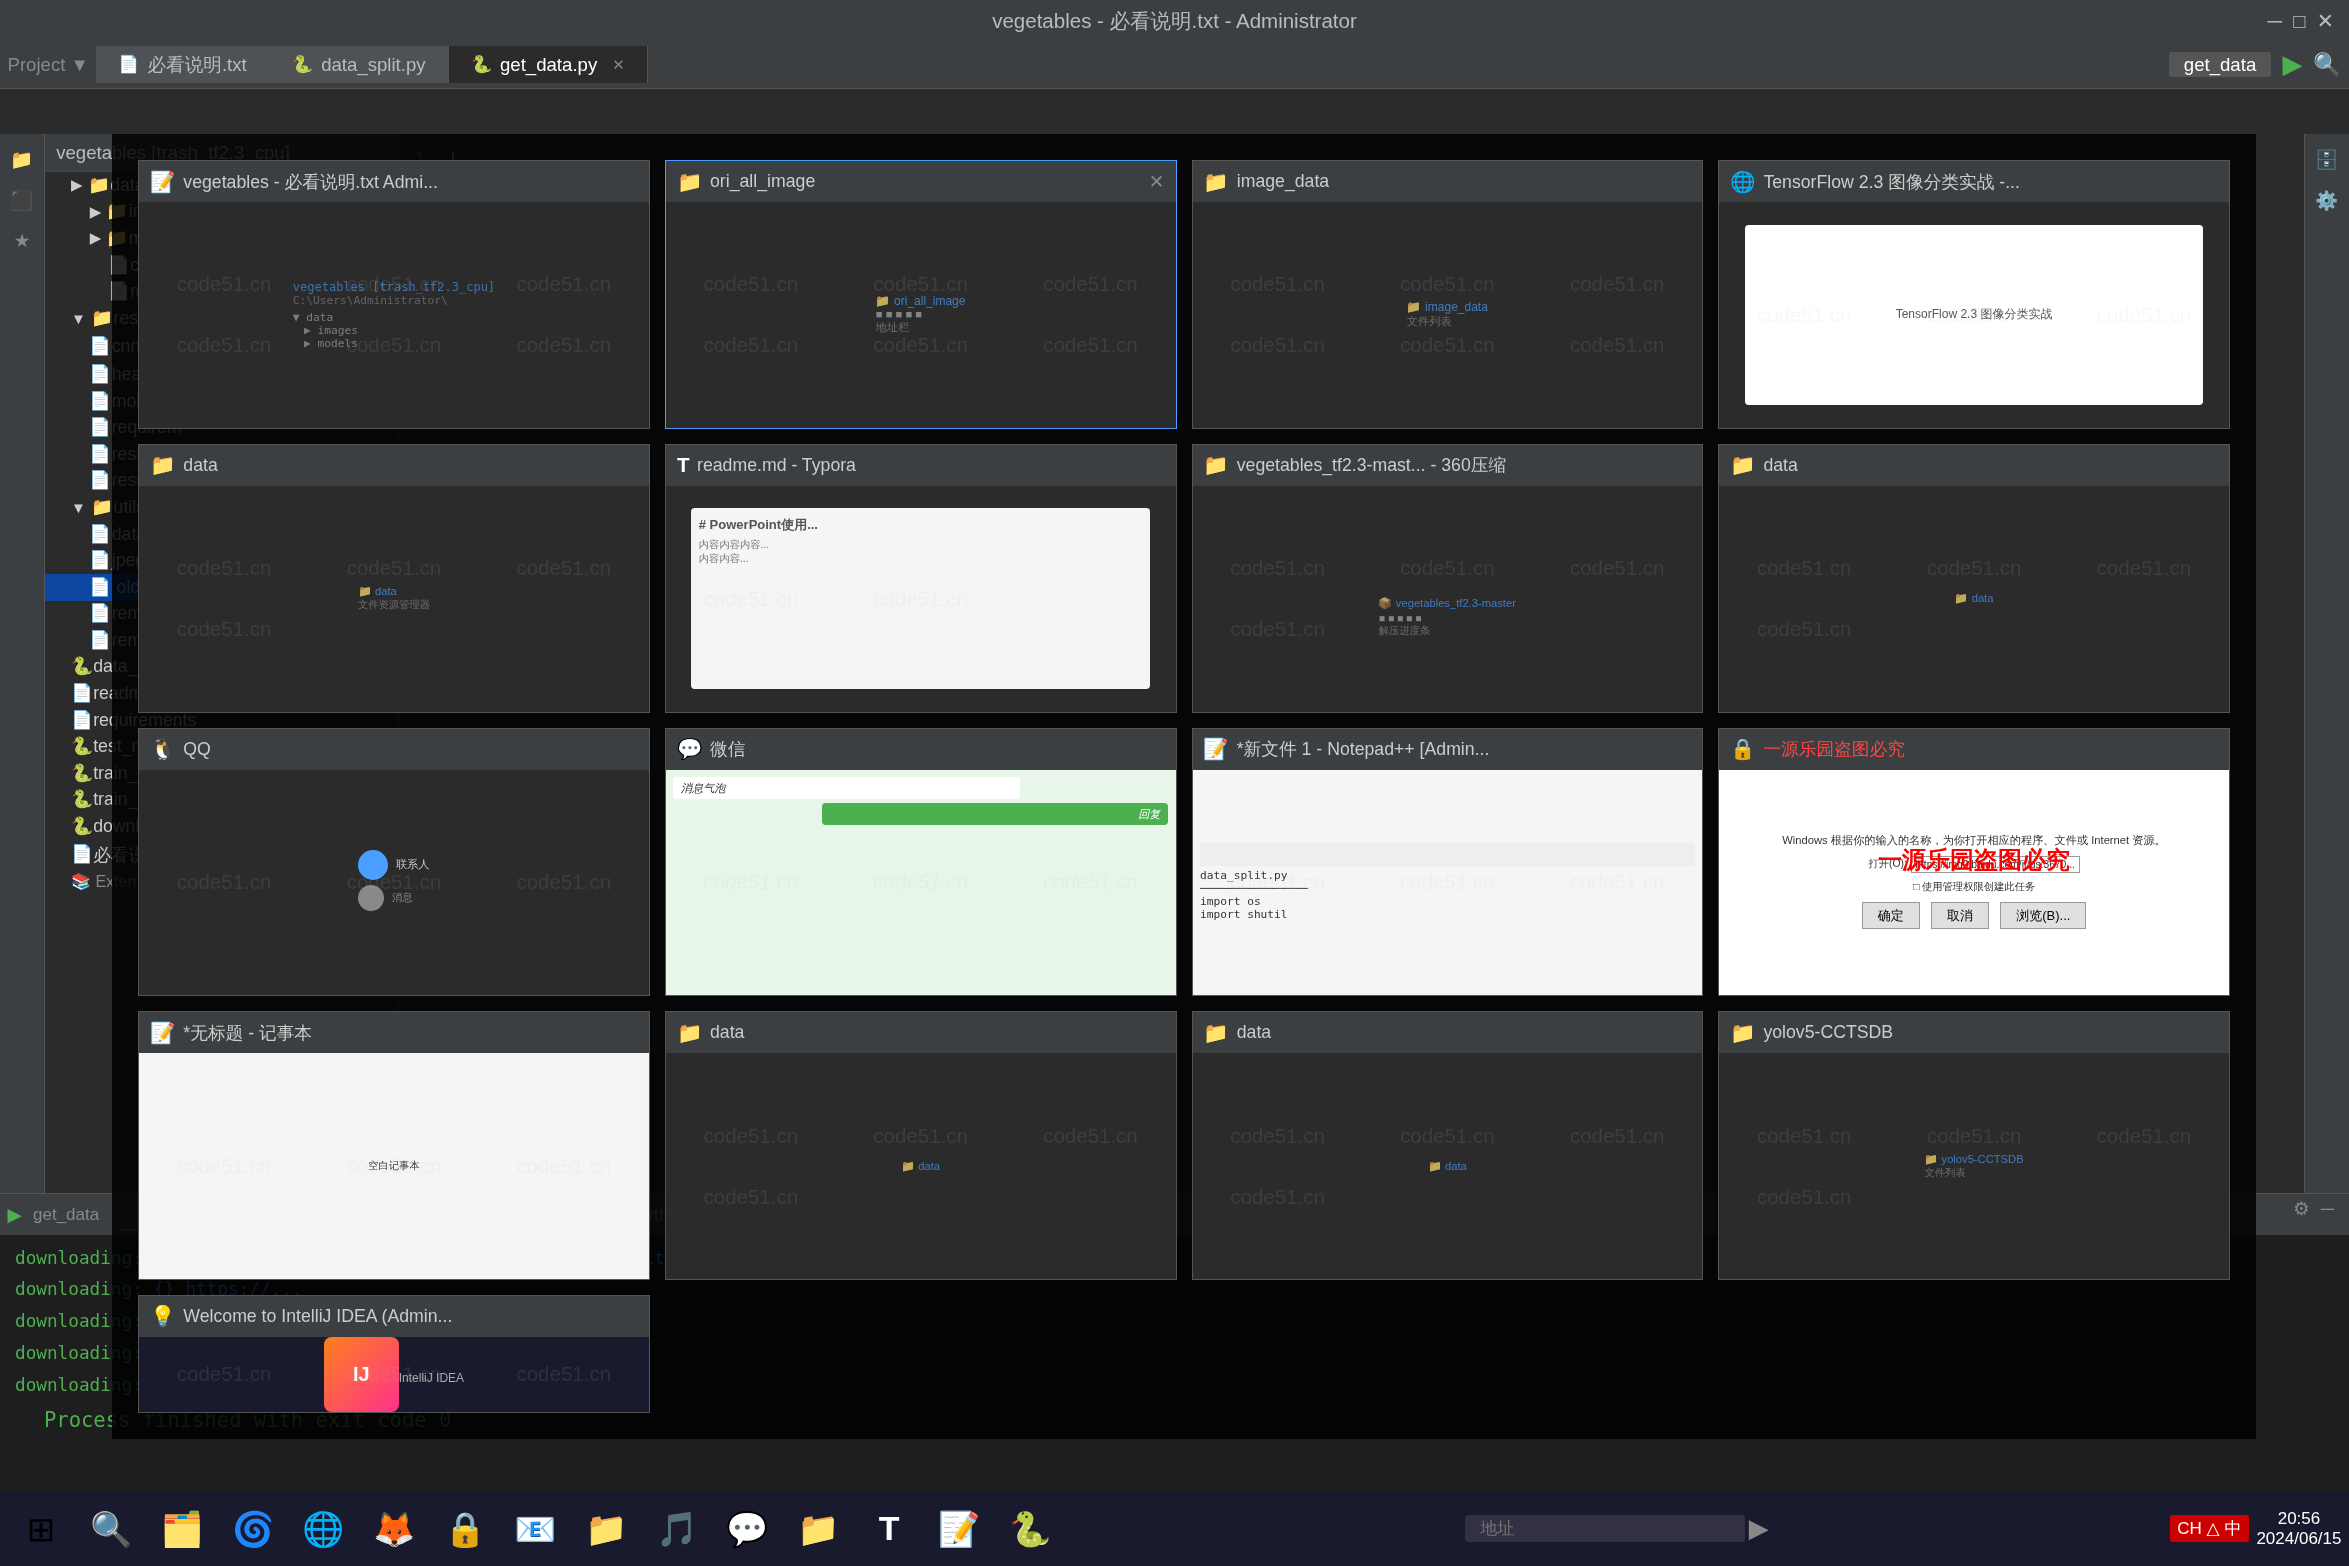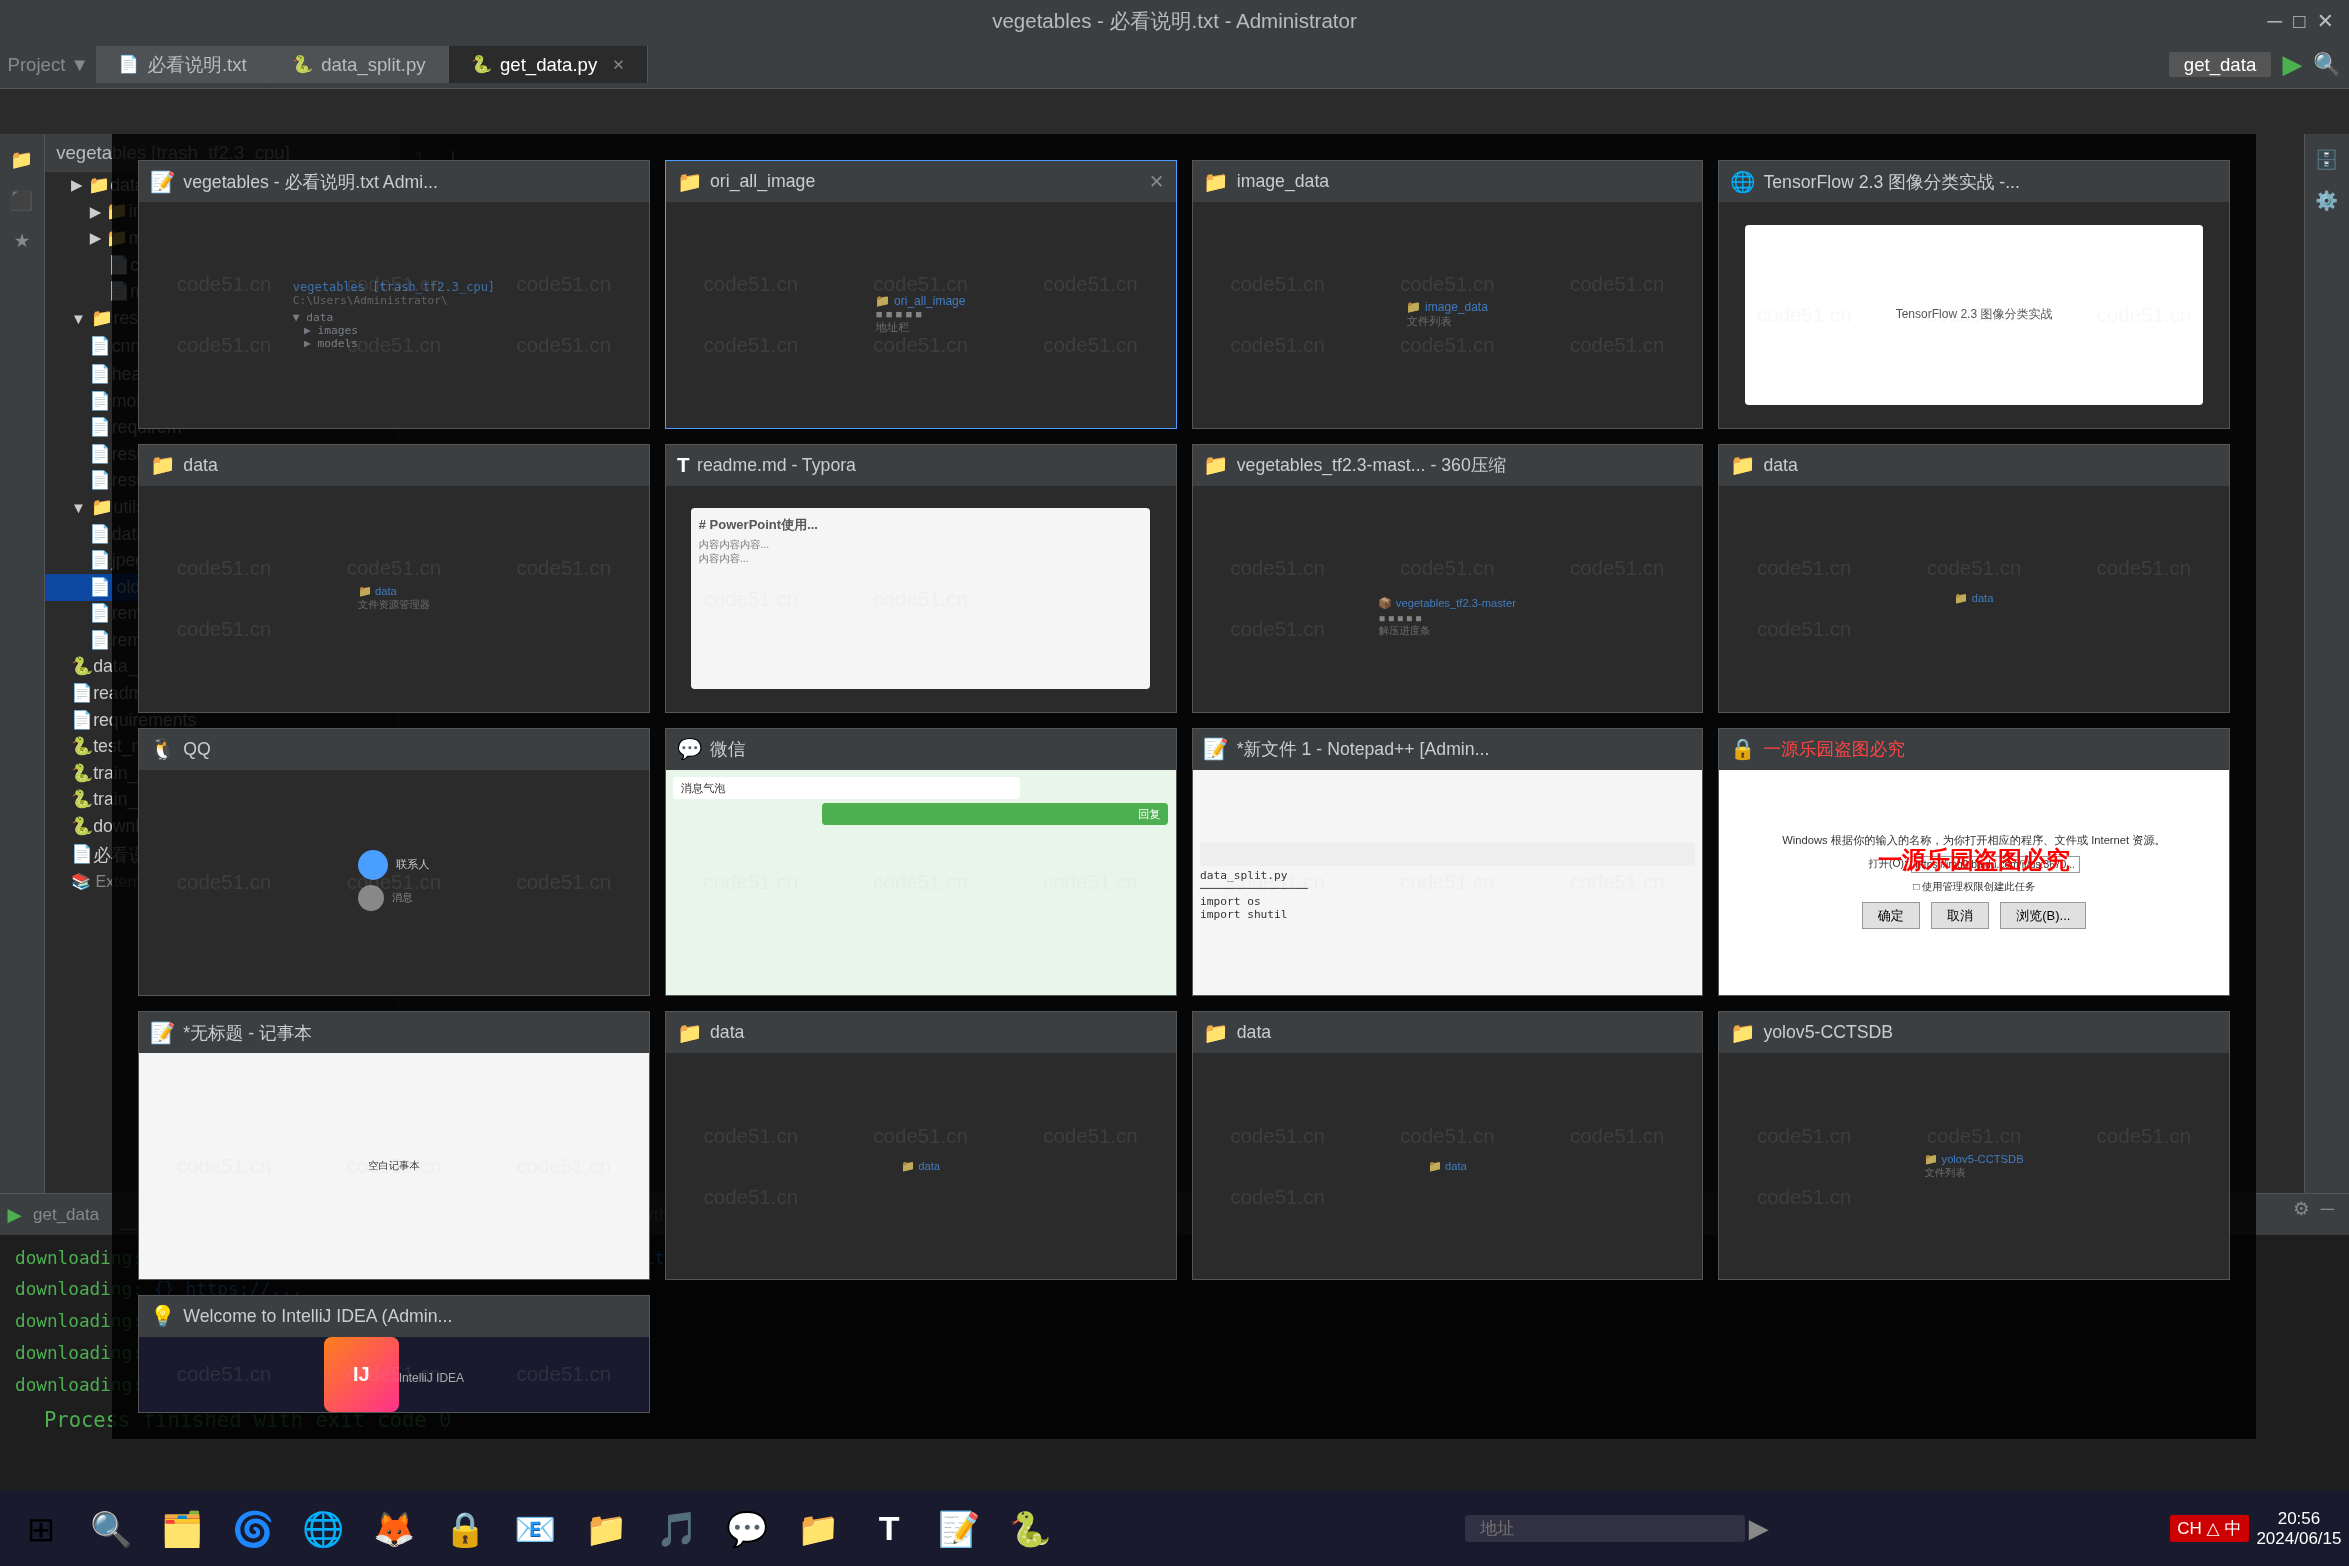--- a/index.html
+++ b/index.html
@@ -385,20 +385,21 @@
       display: flex;
       align-items: center;
       justify-content: center;
       font-size: 13px;
       color: #333;
       border-radius: 3.7px;
     }
 
     .chat-window {
       background: #e8f5e9;
+      font-style: italic;
     }
     .notepad-window {
       background: #f5f5f5;
     }
     .dialog-window {
       background: #fff;
       display: flex;
       flex-direction: column;
       align-items: center;
       justify-content: center;

